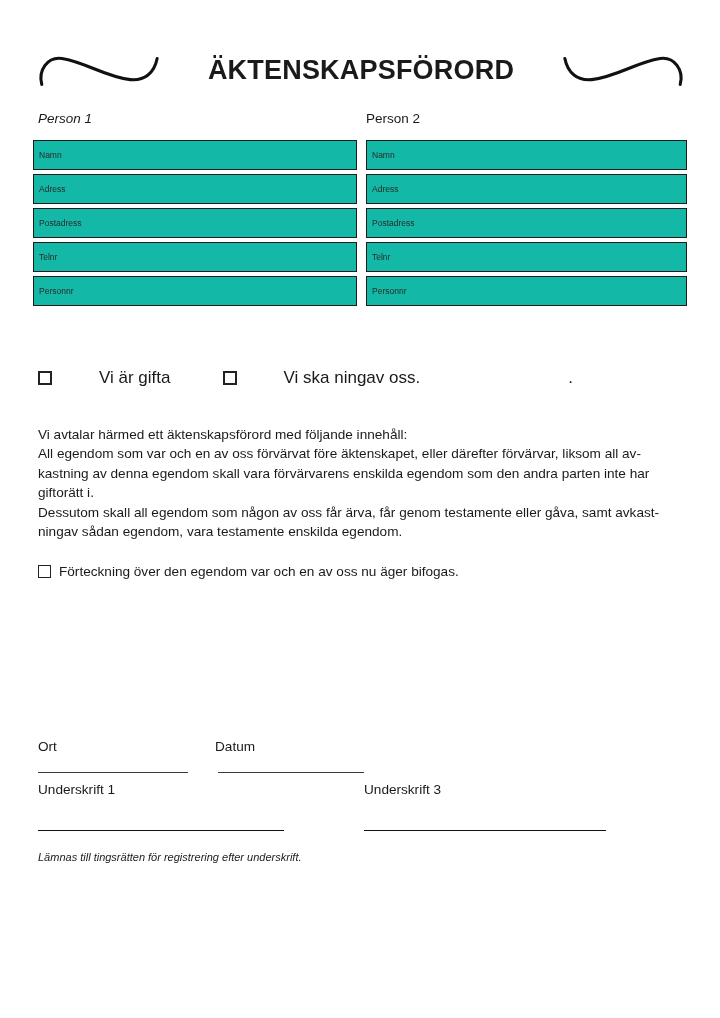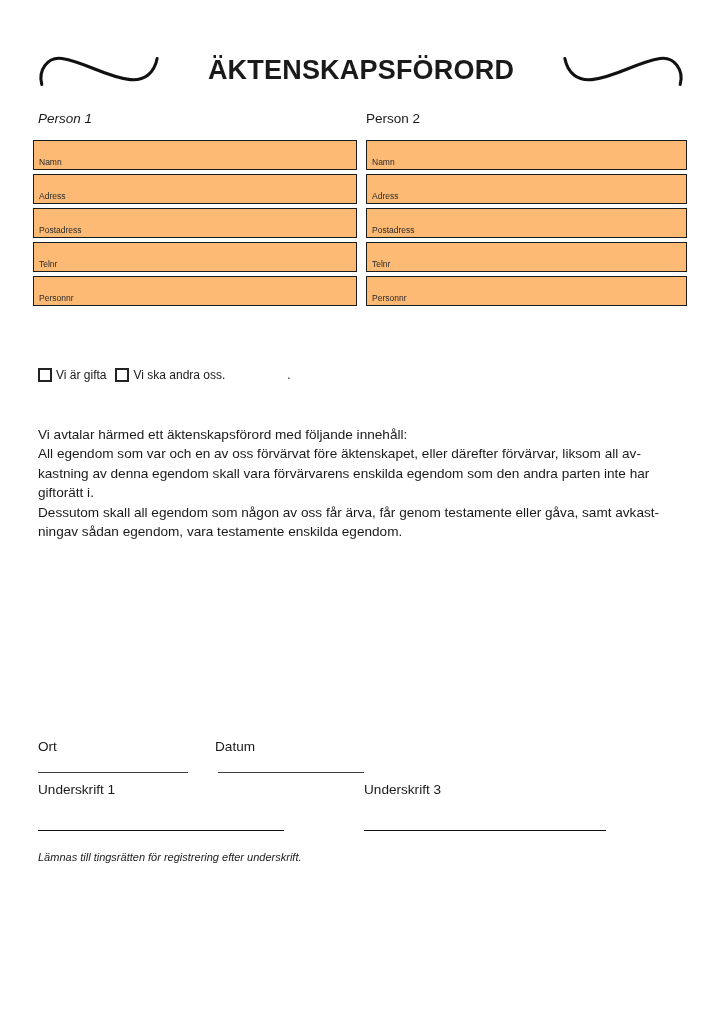--- a/index.html
+++ b/index.html
@@ -20,28 +20,28 @@
   .person-label { position:absolute; top:111px; font-size:13.5px; }
   .person-label.p1 { left:38px;font-style:italic; }
   .person-label.p2 { left:366px; }
 
   
   .tables { position:absolute; top:140px; left:33px; display:flex; }
   .fcol { width:324px; }
   .fcol.right { width:321px; margin-left:9px; }
   .cell {
     height:30px; border:1.5px solid #1c1c1c; margin-bottom:4px;
-    box-sizing:border-box; padding:10px 5px; background:#fdba74;
+    box-sizing:border-box; padding:3px 5px; background:#14b8a6;
   }
   .cell-label { font-size:8.5px; color:#2a2a2a; line-height:1; }
 
   
   .marital {
     position:absolute; top:368px; left:38px;
-    display:flex; align-items:center; font-size:12px;
+    display:flex; align-items:center; font-size:17px;gap:43px;
   }
   .cb {
     width:10px; height:10px; border:2px solid #222; background:#fff;
     display:inline-block; flex:0 0 auto;
   }
   .cb-thin {
     width:11px; height:11px; border:1.3px solid #222; background:#fff;
     display:inline-block; flex:0 0 auto;
   }
   .marital .lbl { margin:0 0 0 4px; white-space:nowrap; }
@@ -137,34 +137,38 @@
       <div class="cell">
         <span class="cell-label">Personnr</span>
       </div>
     </div>
   </div>
 
   <div class="marital">
     <span class="cb"></span>
     <span class="lbl">Vi är gifta</span>
     <span class="cb cb2"></span>
-    <span class="lbl">Vi ska andra oss.</span>
+    <span class="lbl">Vi ska ningav oss.</span>
     <span class="date-fill"></span>
     <span>.</span>
   </div>
 
   <div class="agreement">
     <div>Vi avtalar härmed ett äktenskapsförord med följande innehåll:</div>
     <div>All egendom som var och en av oss förvärvat före äktenskapet, eller därefter förvärvar, liksom all av-</div>
     <div>kastning av denna egendom skall vara förvärvarens enskilda egendom som den andra parten inte har</div>
     <div>giftorätt i.</div>
     <div>Dessutom skall all egendom som någon av oss får ärva, får genom testamente eller gåva, samt avkast-</div>
     <div>ningav sådan egendom, vara testamente enskilda egendom.</div>
   </div>
 
+  <div class="attachment">
+    <span class="cb-thin"></span>
+    <span class="lbl">Förteckning över den egendom var och en av oss nu äger bifogas.</span>
+  </div>
 
   <div class="sig-label ort-label">Ort</div>
   <div class="sig-label datum-label">Datum</div>
   <div class="fill-line ort-line"></div>
   <div class="fill-line datum-line"></div>
   <div class="sig-label us1-label">Underskrift 1</div>
   <div class="sig-label us2-label">Underskrift 3</div>
   <div class="sig-line sig-line1"></div>
   <div class="sig-line sig-line2"></div>
   <div class="note">Lämnas till tingsrätten för registrering efter underskrift.</div>

